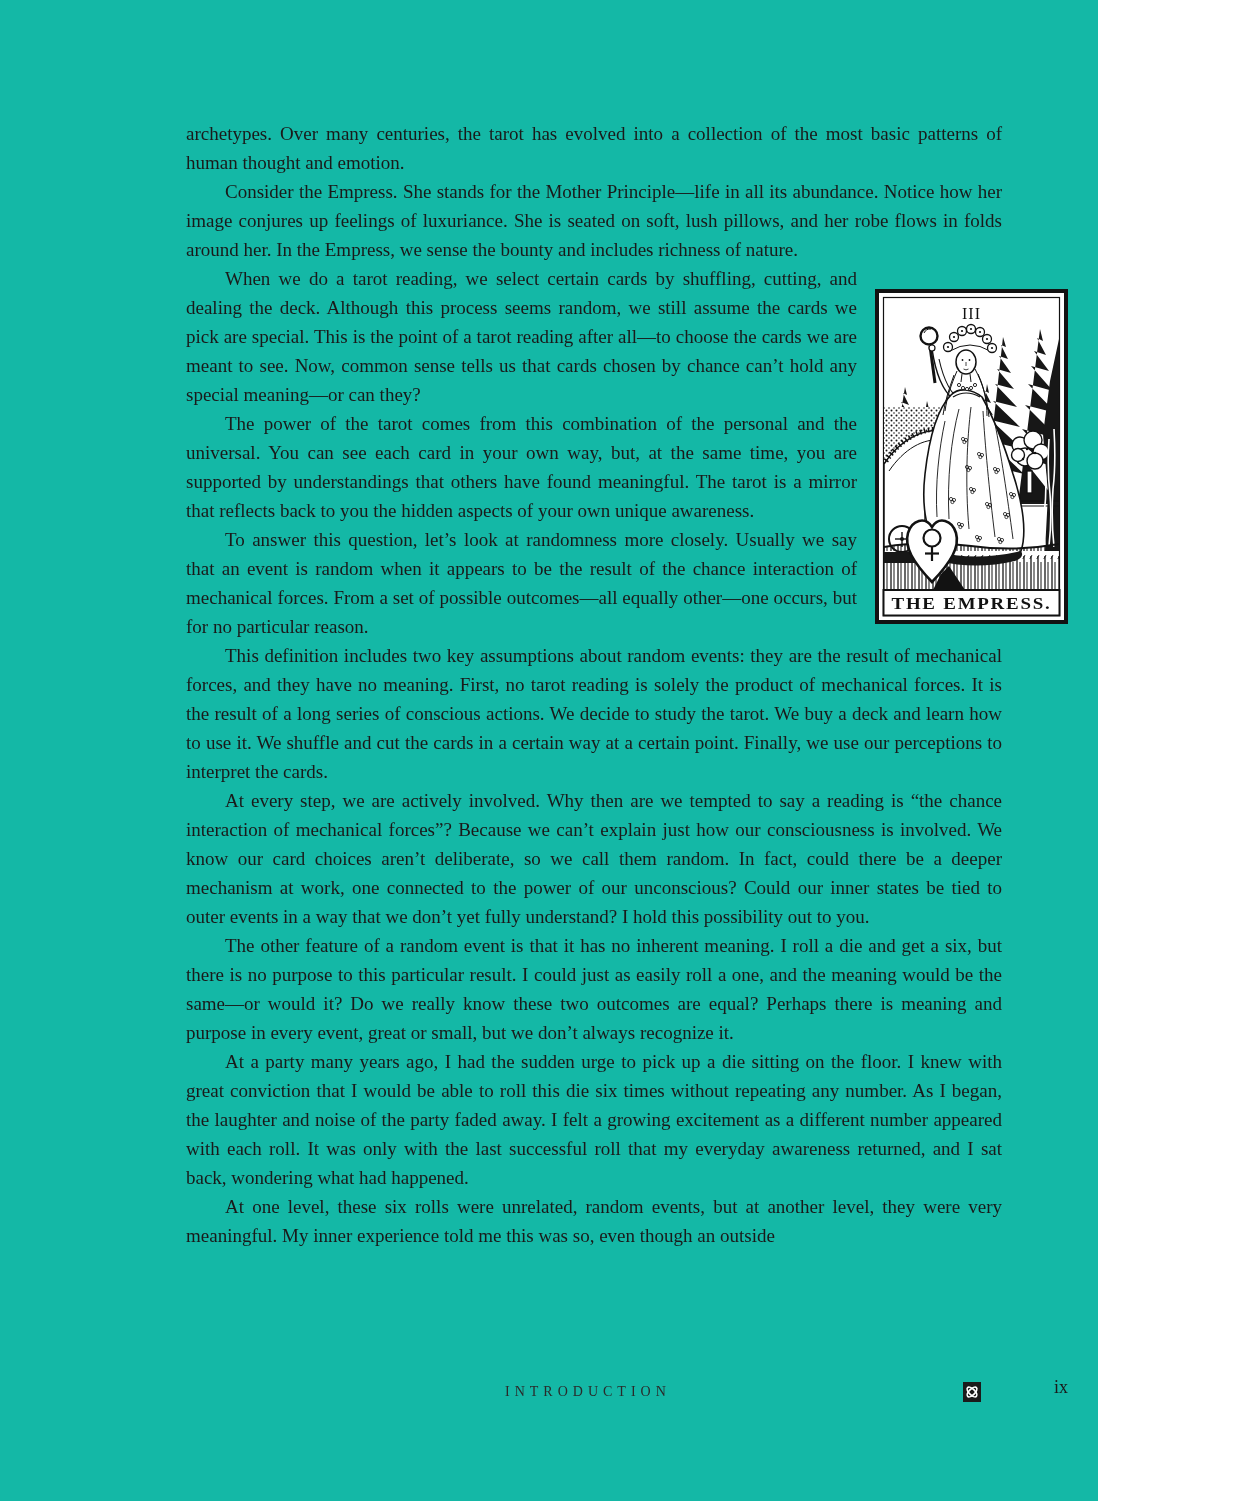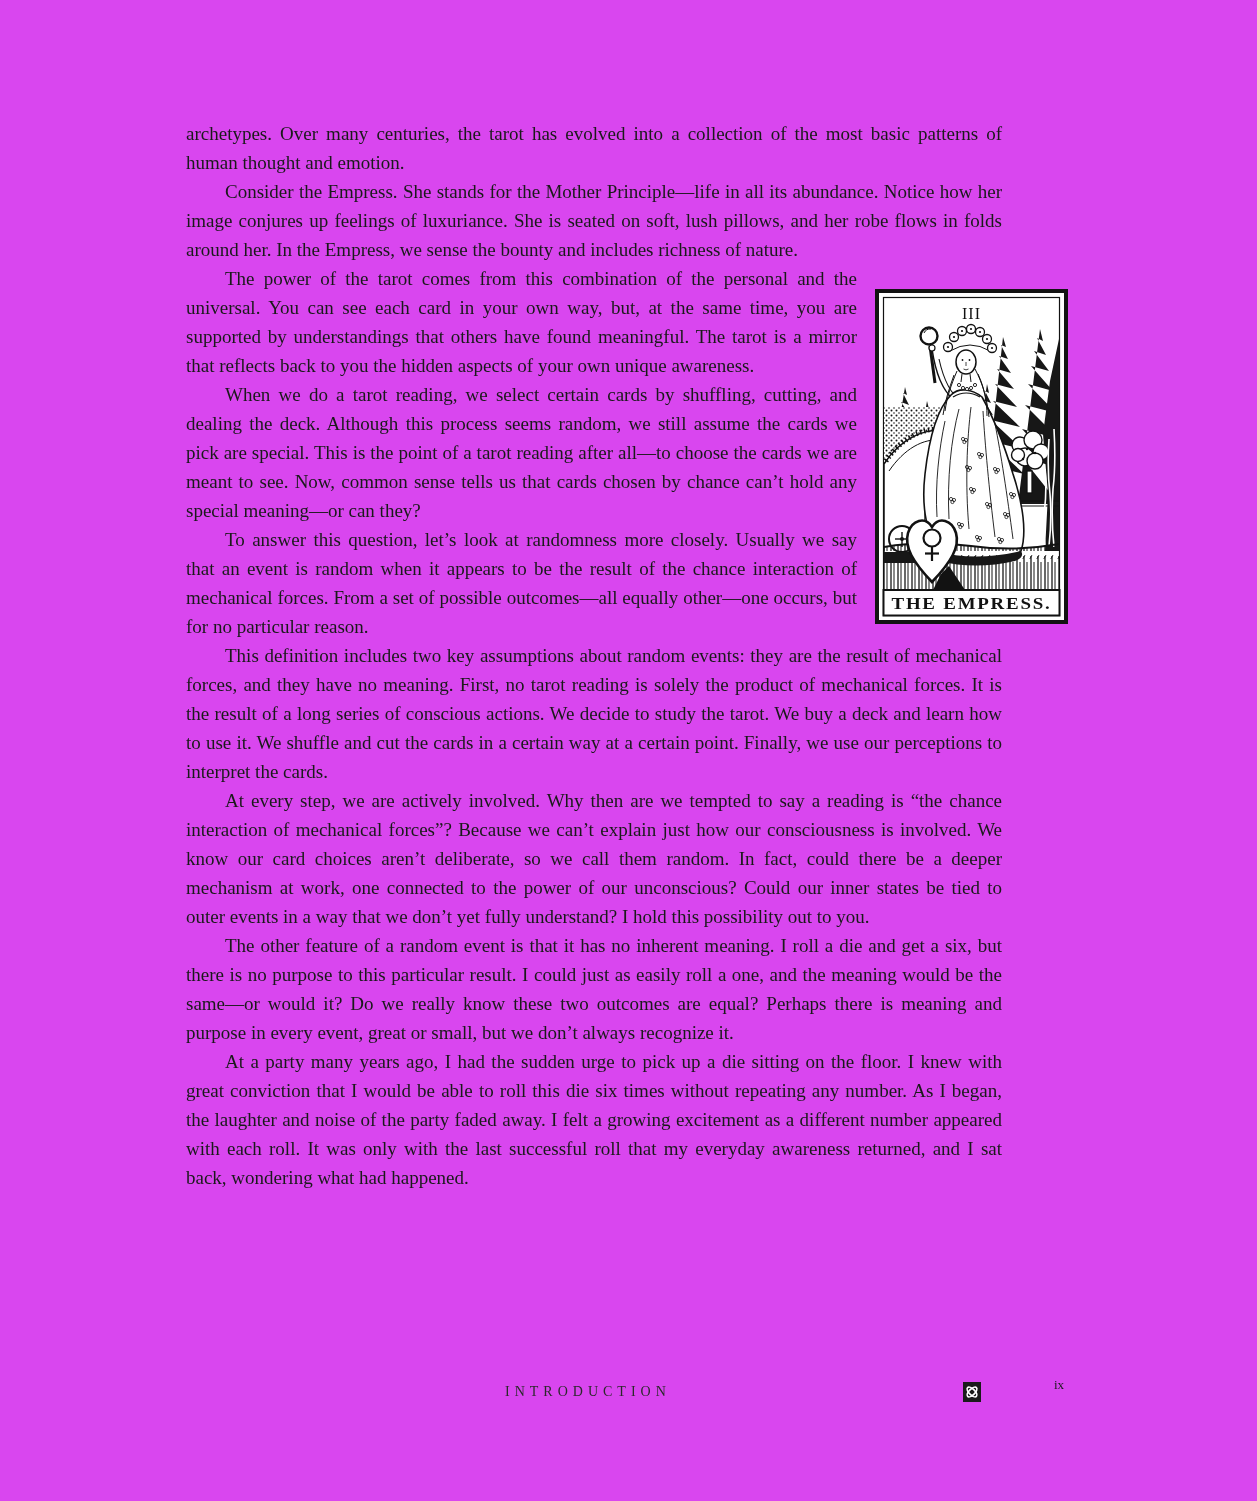--- a/index.html
+++ b/index.html
@@ -1,19 +1,19 @@
 <!DOCTYPE html>
 <html><head>
 <meta charset="utf-8">
 <style>
   html,body { margin:0; padding:0; background:#ffffff; }
   .page {
     position:relative;
-    width:1257px; height:1501px;
-    background:#d946ef;
+    width:1098px; height:1501px;
+    background:#14b8a6;
     overflow:hidden;
     font-family:"Liberation Serif", serif;
     color:#1a1a1a;
   }
   .content {
     position:absolute;
     left:186px; top:119px;
     width:816px;
     font-size:19px;
     line-height:29px;
@@ -37,21 +37,21 @@
     color:#2a2a2a;
   }
   .ornament {
     position:absolute;
     left:963px; top:1382px;
     width:18px; height:20px;
   }
   .page-number {
     position:absolute;
     left:1054px; top:1377px;
-    font-size:13px;
+    font-size:18px;
   }
 </style>
 </head>
 <body>
 
 <div class="page">
 
   <div class="content">
     <p class="noindent">archetypes. Over many centuries, the tarot has evolved into a collection of the most basic patterns of human thought and emotion.</p>
     <p>Consider the Empress. She stands for the Mother Principle—life in all its abundance. Notice how her image conjures up feelings of luxuriance. She is seated on soft, lush pillows, and her robe flows in folds around her. In the Empress, we sense the bounty and includes richness of nature.</p>
@@ -229,27 +229,28 @@
 
         <text x="96.5" y="30" text-anchor="middle" font-family="Liberation Serif, serif" font-size="16" letter-spacing="1" fill="#121212">III</text>
 
         <g>
           <rect x="8.5" y="301" width="176" height="25.5" fill="#ffffff" stroke="#121212" stroke-width="2"></rect>
           <text x="96.5" y="320" text-anchor="middle" font-family="Liberation Serif, serif" font-weight="bold" font-size="16" letter-spacing="1.5" fill="#121212" textLength="160" lengthAdjust="spacingAndGlyphs">THE EMPRESS.</text>
         </g>
       </svg>
     </div>
 
+    <p>When we do a tarot reading, we select certain cards by shuffling, cutting, and dealing the deck. Although this process seems random, we still assume the cards we pick are special. This is the point of a tarot reading after all—to choose the cards we are meant to see. Now, common sense tells us that cards chosen by chance can’t hold any special meaning—or can they?</p>
     <p>The power of the tarot comes from this combination of the personal and the universal. You can see each card in your own way, but, at the same time, you are supported by understandings that others have found meaningful. The tarot is a mirror that reflects back to you the hidden aspects of your own unique awareness.</p>
-    <p>When we do a tarot reading, we select certain cards by shuffling, cutting, and dealing the deck. Although this process seems random, we still assume the cards we pick are special. This is the point of a tarot reading after all—to choose the cards we are meant to see. Now, common sense tells us that cards chosen by chance can’t hold any special meaning—or can they?</p>
     <p>To answer this question, let’s look at randomness more closely. Usually we say that an event is random when it appears to be the result of the chance interaction of mechanical forces. From a set of possible outcomes—all equally other—one occurs, but for no particular reason.</p>
     <p>This definition includes two key assumptions about random events: they are the result of mechanical forces, and they have no meaning. First, no tarot reading is solely the product of mechanical forces. It is the result of a long series of conscious actions. We decide to study the tarot. We buy a deck and learn how to use it. We shuffle and cut the cards in a certain way at a certain point. Finally, we use our perceptions to interpret the cards.</p>
     <p>At every step, we are actively involved. Why then are we tempted to say a reading is “the chance interaction of mechanical forces”? Because we can’t explain just how our consciousness is involved. We know our card choices aren’t deliberate, so we call them random. In fact, could there be a deeper mechanism at work, one connected to the power of our unconscious? Could our inner states be tied to outer events in a way that we don’t yet fully understand? I hold this possibility out to you.</p>
     <p>The other feature of a random event is that it has no inherent meaning. I roll a die and get a six, but there is no purpose to this particular result. I could just as easily roll a one, and the meaning would be the same—or would it? Do we really know these two outcomes are equal? Perhaps there is meaning and purpose in every event, great or small, but we don’t always recognize it.</p>
     <p>At a party many years ago, I had the sudden urge to pick up a die sitting on the floor. I knew with great conviction that I would be able to roll this die six times without repeating any number. As I began, the laughter and noise of the party faded away. I felt a growing excitement as a different number appeared with each roll. It was only with the last successful roll that my everyday awareness returned, and I sat back, wondering what had happened.</p>
+    <p>At one level, these six rolls were unrelated, random events, but at another level, they were very meaningful. My inner experience told me this was so, even though an outside</p>
   </div>
 
   <span class="running-head">INTRODUCTION</span>
 
   <span class="ornament">
     <svg width="18" height="20" viewBox="0 0 18 20" xmlns="http://www.w3.org/2000/svg">
       <rect width="18" height="20" fill="#1b1b1b"></rect>
       <g fill="none" stroke="#ffffff" stroke-width="1.7">
         <ellipse cx="9" cy="10" rx="6.2" ry="2.9" transform="rotate(45 9 10)"></ellipse>
         <ellipse cx="9" cy="10" rx="6.2" ry="2.9" transform="rotate(-45 9 10)"></ellipse>

